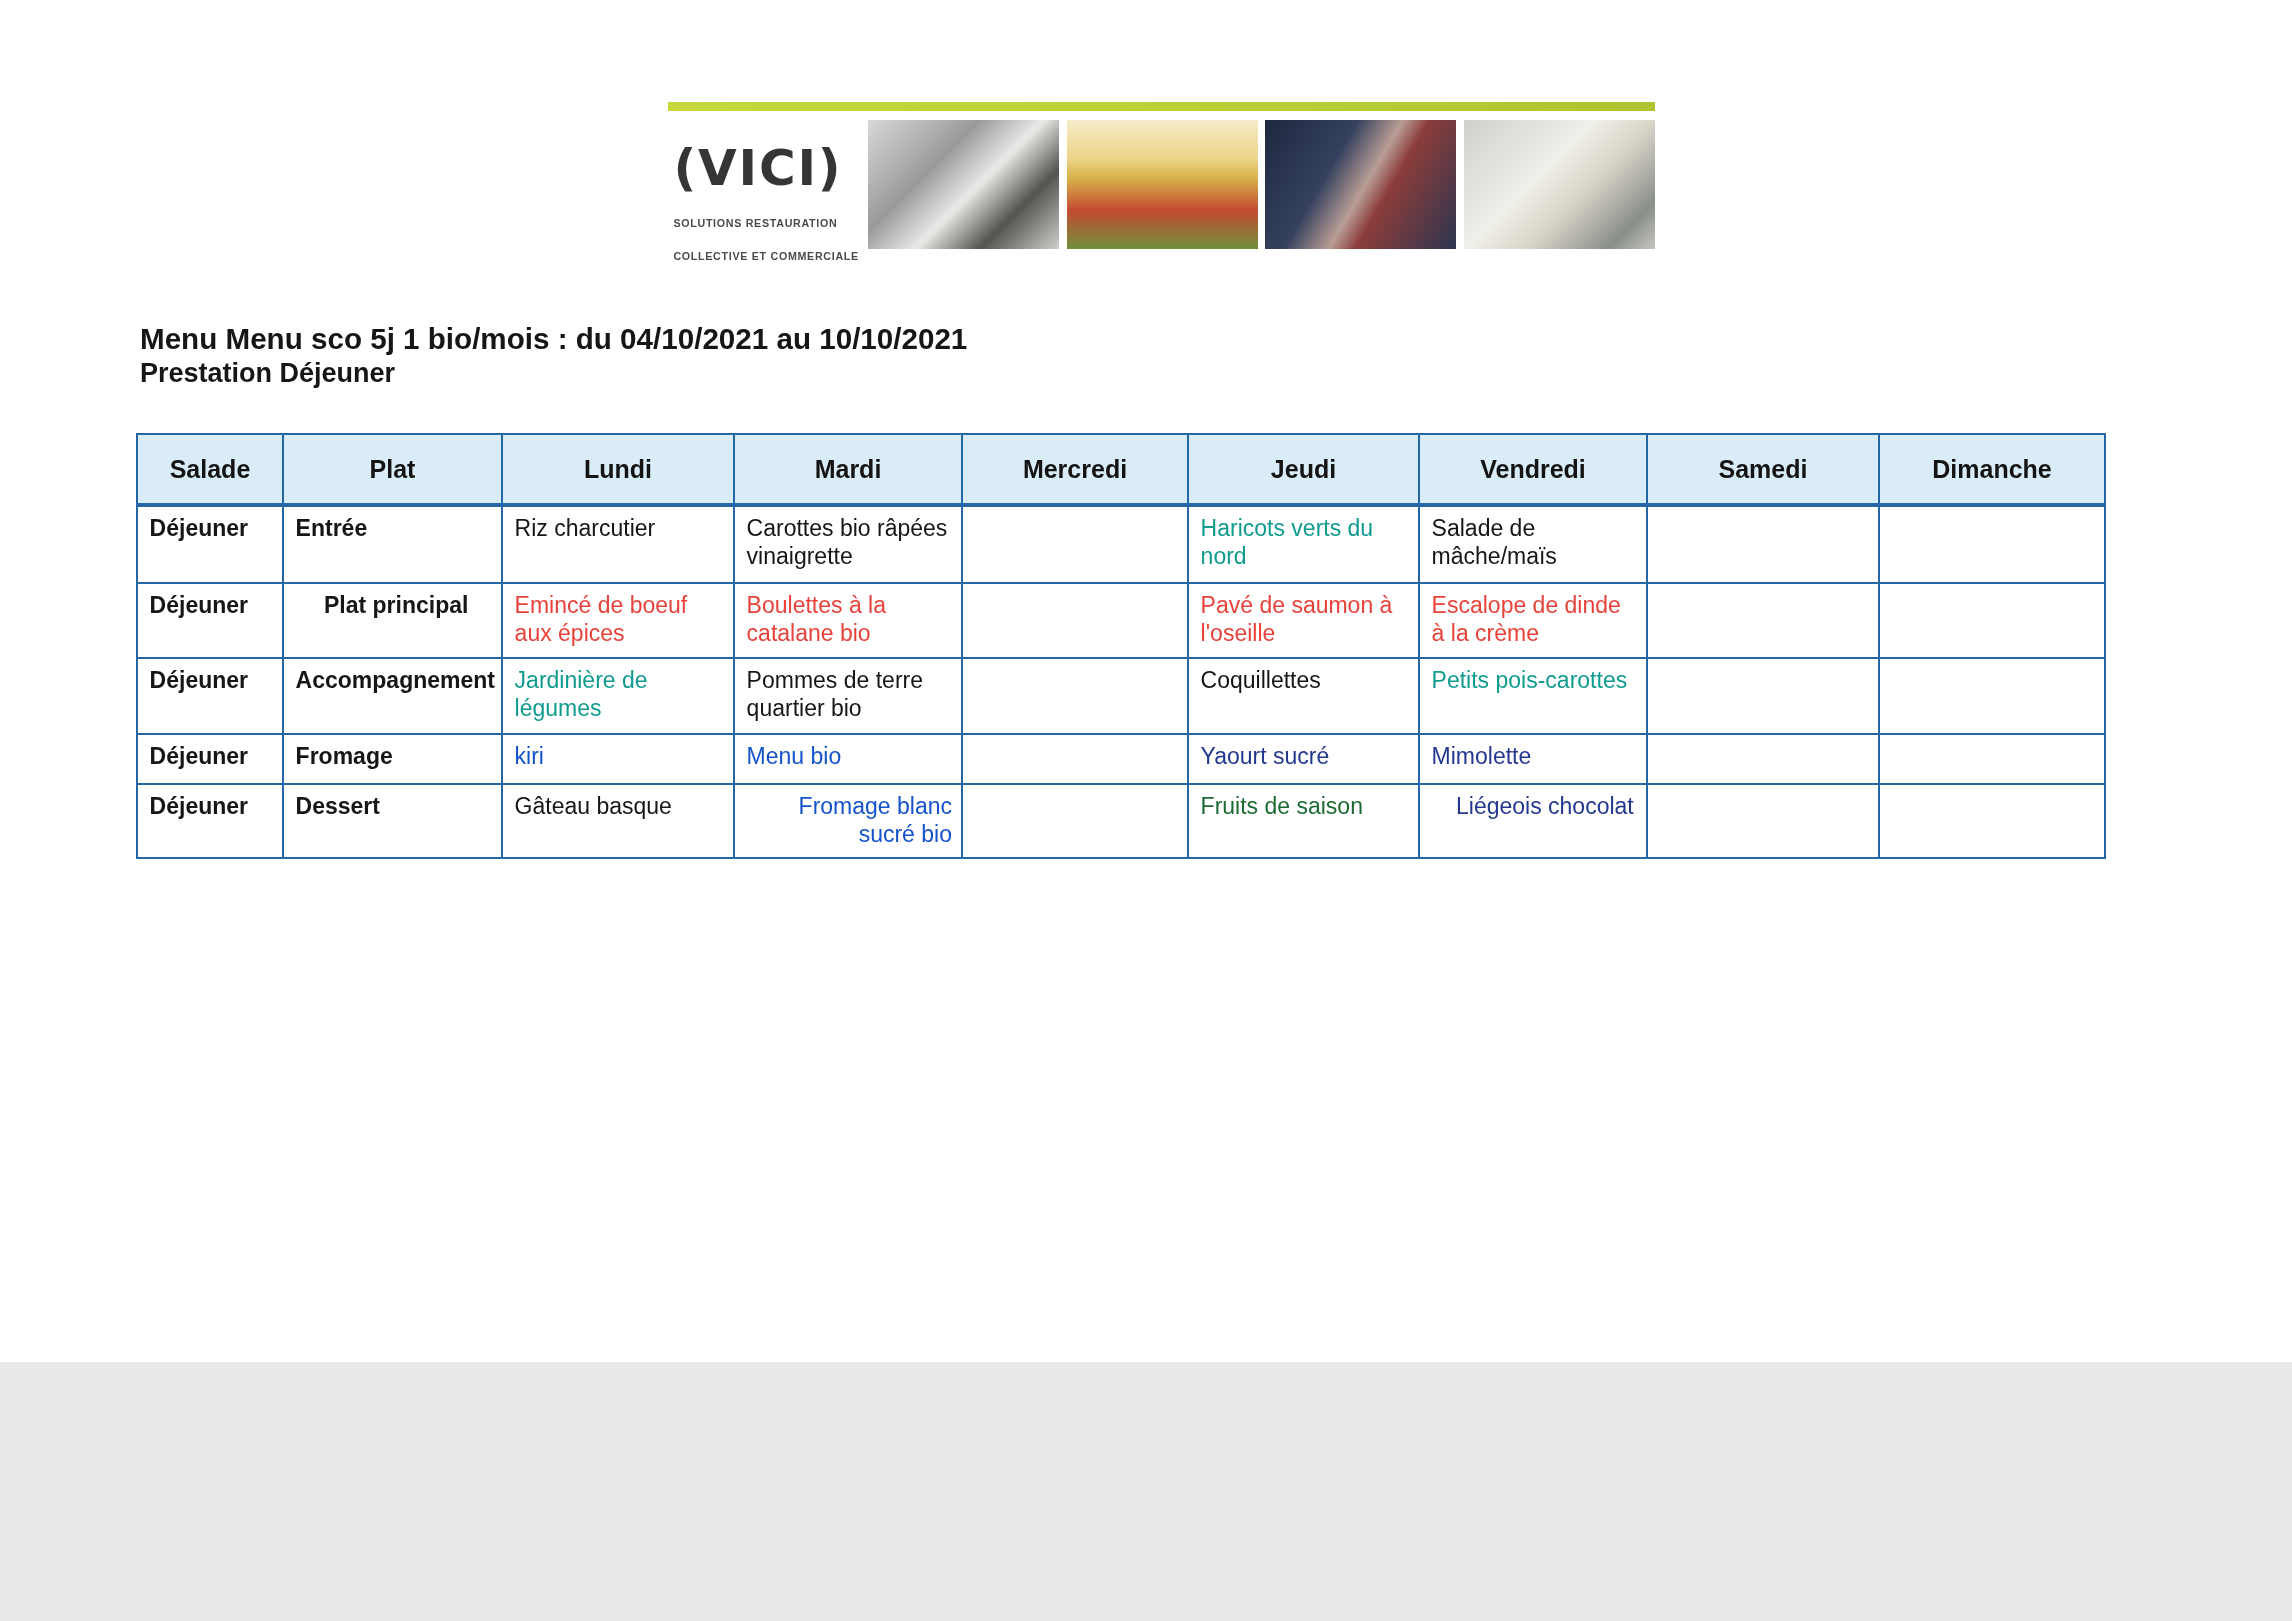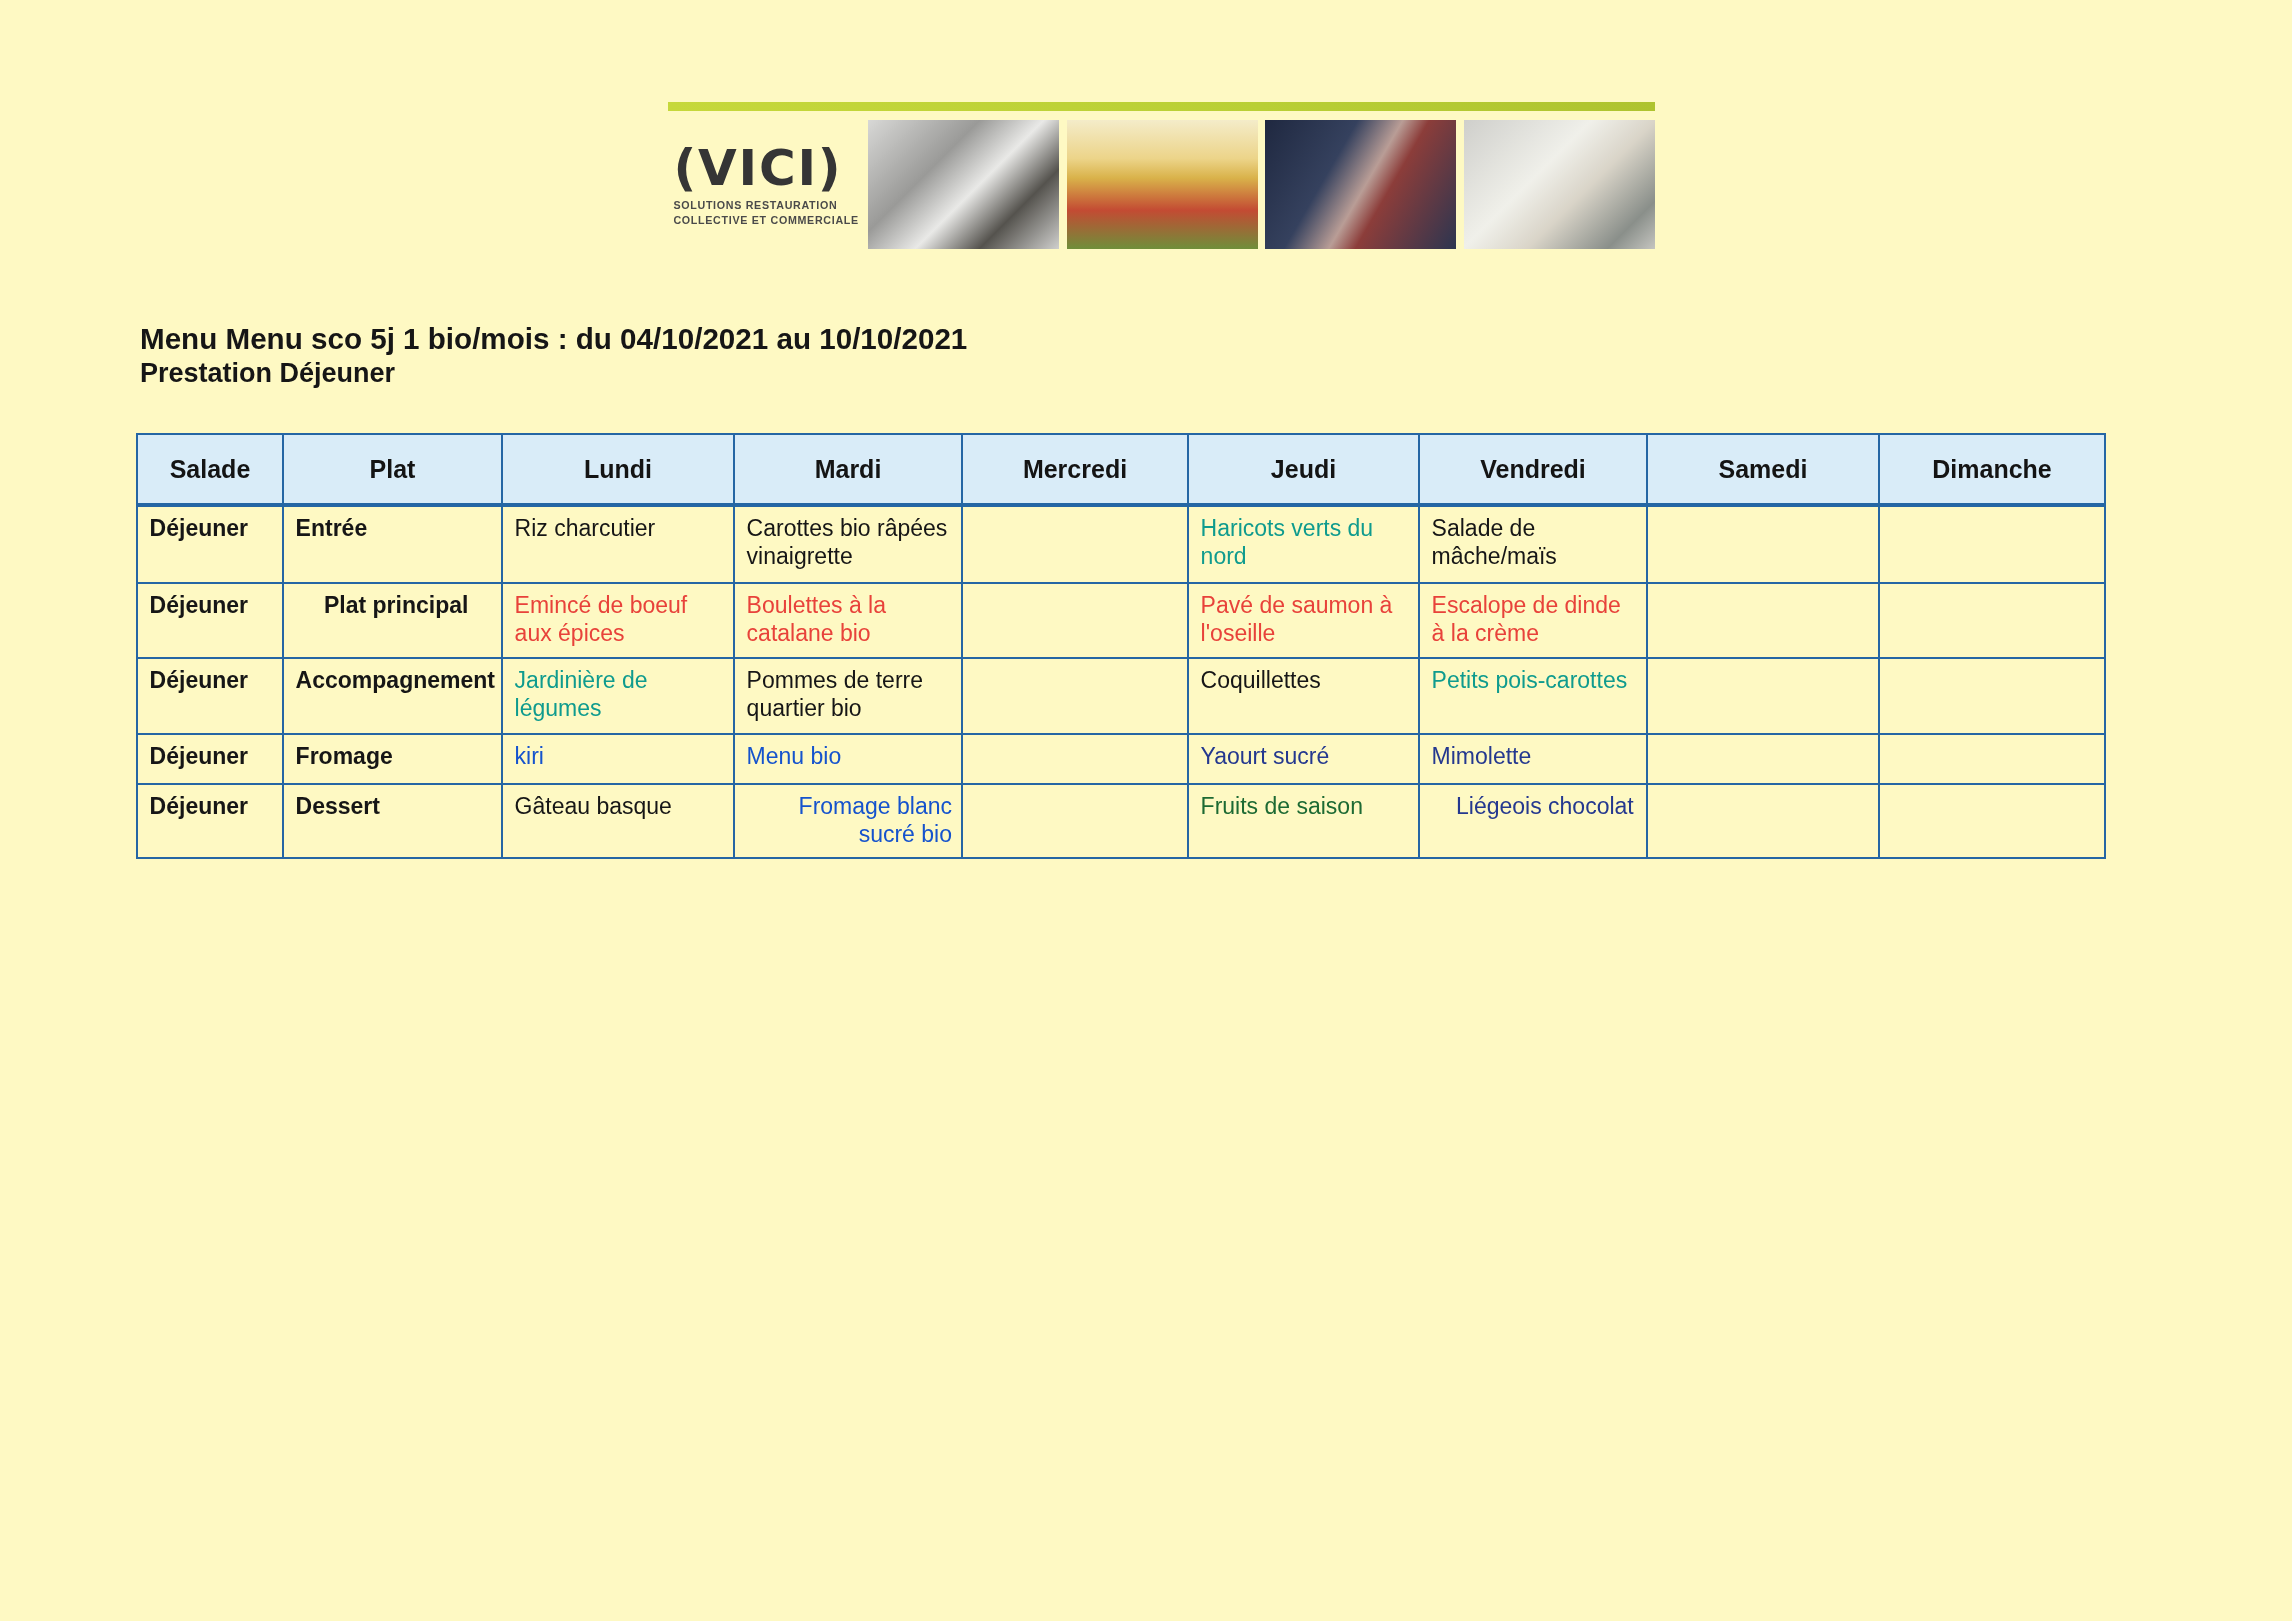--- a/index.html
+++ b/index.html
@@ -1,30 +1,30 @@
 <!DOCTYPE html>
 <html style="font-size:14.3px"><head>
 <meta charset="utf-8">
 <style>
   * { margin:0; padding:0; box-sizing:border-box; }
   html,body { background:#e9e9e9; }
   body { font-family:"Liberation Sans","DejaVu Sans",sans-serif; }
   .page {
-    position:relative; width:2293px; height:1621px;
-    background:#fef9c3; overflow:hidden;
+    position:relative; width:2293px; height:1362px;
+    background:#ffffff; overflow:hidden;
   }
 
   
   .logo-area { position:absolute; left:668px; top:100px; width:987px; height:152px; }
   .logo-bar  { position:absolute; left:0; top:1.8px; width:100%; height:9px;
                background:linear-gradient(90deg,#c6d83b,#b9cf35 60%,#aec32f); }
   .brand-block { position:absolute; left:5.4px; top:39px; width:190px; }
   .brand { font-size:50px; font-weight:bold; color:#353535; letter-spacing:1.8px;
            font-family:"DejaVu Sans",sans-serif; }
-  .brand-sub { margin-top:2px; font-size:10.7px; letter-spacing:0.7px; color:#4a4a4a;
+  .brand-sub { margin-top:20px; font-size:10.7px; letter-spacing:0.7px; color:#4a4a4a;
                font-weight:bold; line-height:13.4px; }
   .photos { position:absolute; left:200px; top:19.7px; width:787px; height:129px;
             display:flex; gap:7.2px; }
   .photo { flex:1; height:100%; }
   .ph1 { background:linear-gradient(135deg,#d8d8d6 0%,#9a9a98 35%,#e9e9e7 55%,#55534e 75%,#cfcfcd 100%); }
   .ph2 { background:linear-gradient(180deg,#f4ecc9 0%,#ecd489 30%,#d9b24a 45%,#c34b33 70%,#6f8f3a 100%); }
   .ph3 { background:linear-gradient(120deg,#1f2840 0%,#35415e 35%,#b99d96 52%,#8c3d3a 62%,#2c3550 100%); }
   .ph4 { background:linear-gradient(135deg,#cfcfcb 0%,#f0f0ea 40%,#d9d4c8 60%,#8a8f8a 85%,#c5c5c0 100%); }
 
   

